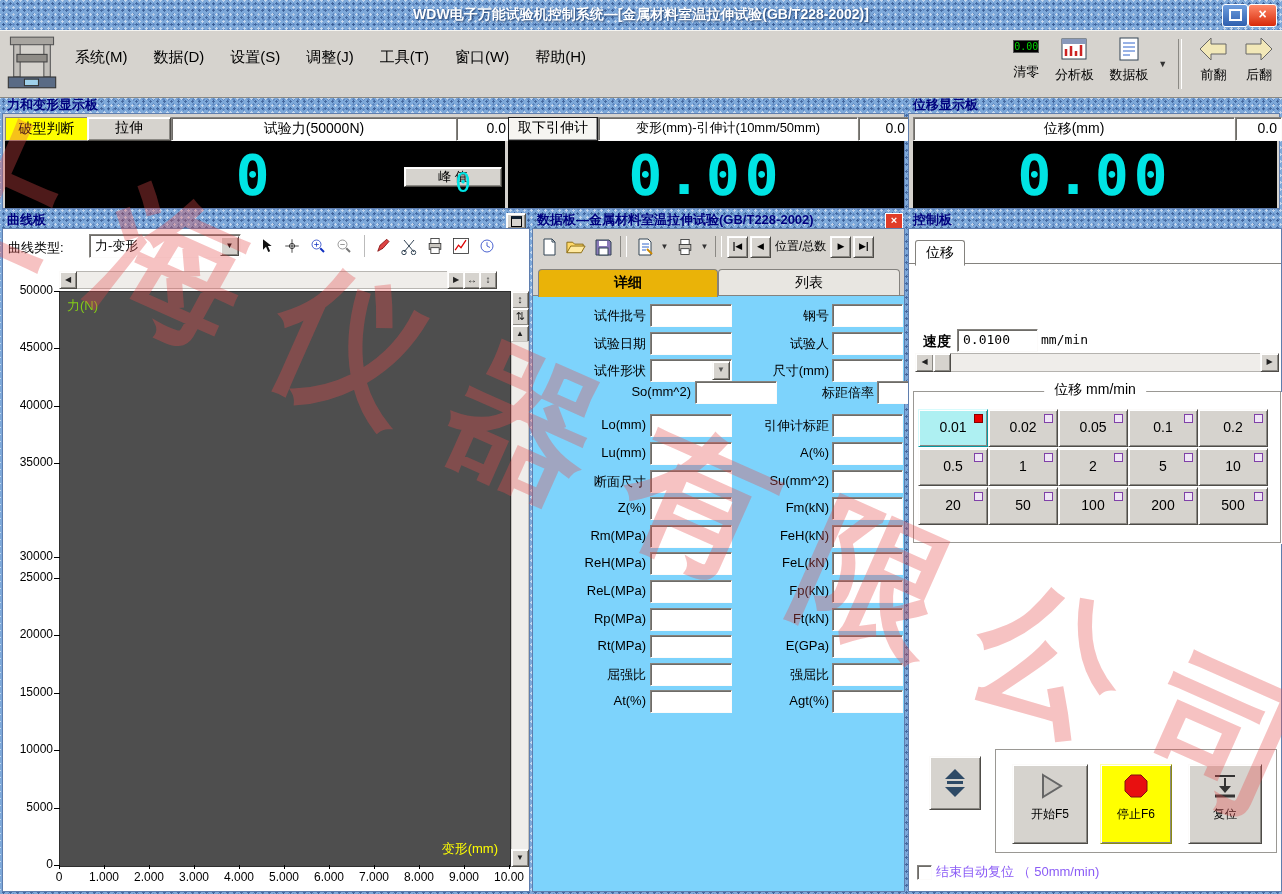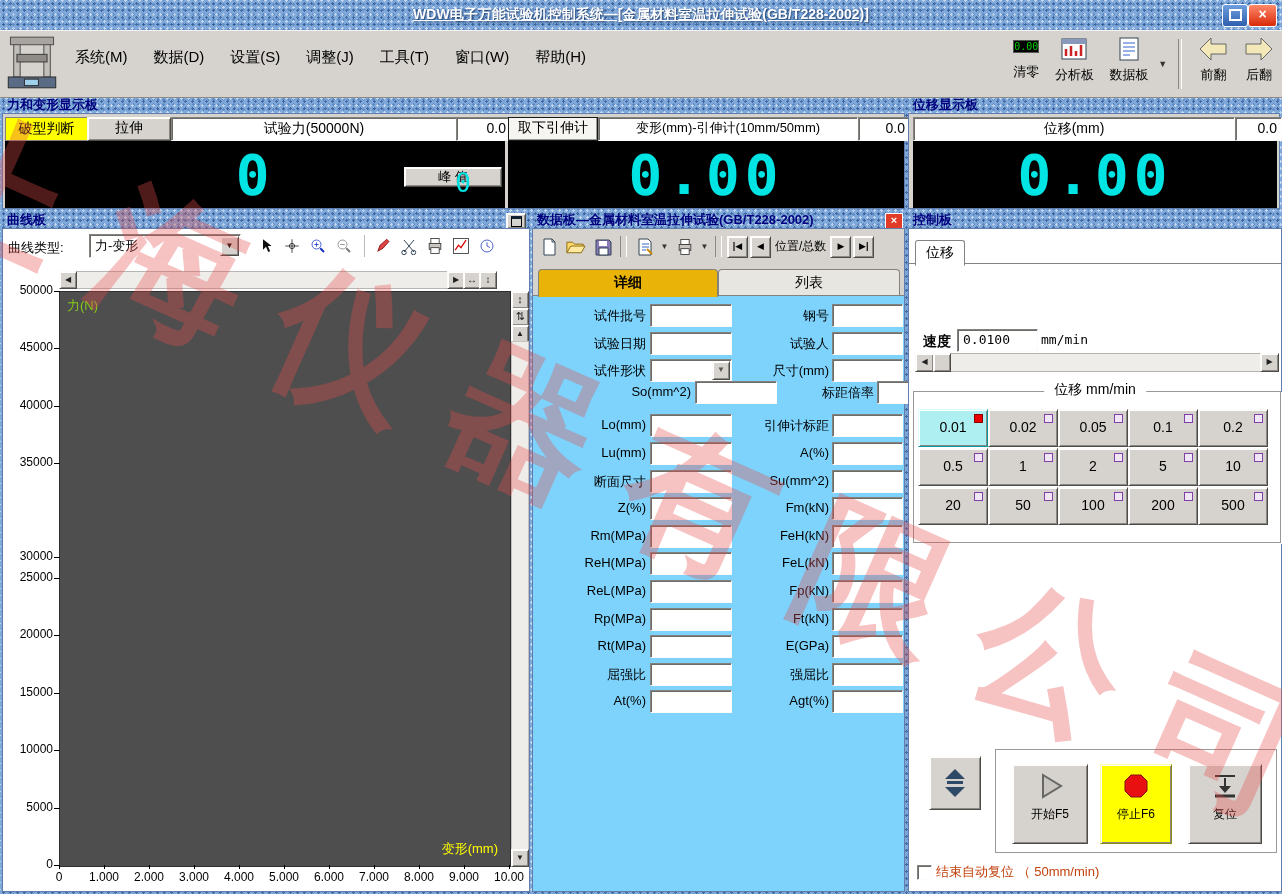--- a/index.html
+++ b/index.html
@@ -11,21 +11,21 @@
     radial-gradient(rgba(255,255,255,.55) 1px, transparent 1.4px),
     radial-gradient(rgba(40,80,150,.35) 1px, transparent 1.3px);
   background-size:7px 7px,7px 7px,5px 5px;
   background-position:0 0,3px 4px,1px 2px;}
 .b3{background:#d6d3ce;border:1px solid;border-color:#fcfbfa #4e4c48 #4e4c48 #fcfbfa;box-shadow:inset 1px 1px 0 #fff,inset -1px -1px 0 #8b8984;}
 .sunk{background:#fff;border:1px solid;border-color:#84827e #fcfbfa #fcfbfa #84827e;box-shadow:inset 1px 1px 0 #6e6c68;}
 .lcd{background:#000;color:#00e4e4;font-family:"DejaVu Sans Mono",monospace;}
 .lcd-big{font-size:56px;font-weight:bold;letter-spacing:5px;display:flex;align-items:center;justify-content:center;height:100%;}
 
 #titlebar{position:absolute;left:0;top:0;width:1282px;height:30px;}
-#tb-title{position:absolute;left:0;right:0;top:6px;text-align:center;color:#fff;font-weight:bold;font-size:14px;text-shadow:1px 1px 2px #1a3a6a;text-decoration:underline;}
+#tb-title{position:absolute;left:0;right:0;top:6px;text-align:center;color:#fff;font-weight:bold;font-size:14px;text-shadow:1px 1px 2px #1a3a6a;}
 .tb-btn{position:absolute;top:4px;height:21px;text-align:center;line-height:19px;font-weight:bold;color:#fff;cursor:default;}
 #btn-min{right:34px;width:24px;background:linear-gradient(#6f9fdf,#2f5fae);border:1px solid #fff;border-radius:3px;}
 #btn-min .sq{display:inline-block;width:9px;height:8px;border:2px solid #fff;margin-top:4px;}
 #btn-close{right:5px;width:27px;background:linear-gradient(#ff8a6a,#d82a0a);border:1px solid #fff;border-radius:3px;font-size:14px;}
 
 #menubar{position:absolute;left:0;top:30px;width:1282px;height:66px;background:#d6d3ce;border-top:1px solid #f5f4f0;border-bottom:1px solid #8b8984;}
 #appicon{position:absolute;left:6px;top:4px;width:52px;height:56px;}
 #menus{position:absolute;left:62px;top:14px;height:24px;white-space:nowrap;}
 .menu-item{display:inline-block;padding:3px 13px;font-size:15px;cursor:default;}
 #topbar-right{position:absolute;right:2px;top:2px;height:62px;white-space:nowrap;}
@@ -130,21 +130,21 @@
 .spd.active{background:#aef0f2;border-color:#d8fbfc #0898a0 #0898a0 #d8fbfc;}
 .spd.active .ind{background:#e80000;border:1px solid #8a0000;}
 #ct-jog{position:absolute;left:20px;top:527px;width:50px;height:52px;display:flex;align-items:center;justify-content:center;}
 #ct-bgroup{position:absolute;left:86px;top:520px;width:280px;height:102px;border:1px solid #9a9894;box-shadow:1px 1px 0 #fff, inset 1px 1px 0 #fff;}
 .bigbtn{position:absolute;top:14px;height:72px;text-align:center;font-size:12px;padding-top:6px;}
 .bigbtn .blb{display:block;margin-top:2px;font-size:12px;}
 #ct-start{left:16px;width:74px;}
 #ct-stop{left:104px;width:70px;background:#ffff00;border-color:#ffffa8 #8a8a10 #8a8a10 #ffffa8;}
 #ct-reset{left:192px;width:72px;}
 #ct-chk{position:absolute;left:8px;top:636px;width:13px;height:13px;}
-#ct-chklabel{position:absolute;left:27px;top:634px;color:#c2410c;font-size:13px;white-space:nowrap;}
+#ct-chklabel{position:absolute;left:27px;top:634px;color:#8b5cf6;font-size:13px;white-space:nowrap;}
 
 #watermark{position:absolute;left:-30px;top:70px;transform:rotate(24deg);transform-origin:0 0;font-size:148px;font-weight:bold;letter-spacing:44px;white-space:nowrap;color:rgba(230,75,75,0.34);z-index:40;pointer-events:none;}
 </style>
 </head>
 <body>
 
 <div id="root">
 
   <div id="titlebar">
     <div id="tb-title">WDW电子万能试验机控制系统—[金属材料室温拉伸试验(GB/T228-2002)]</div>

